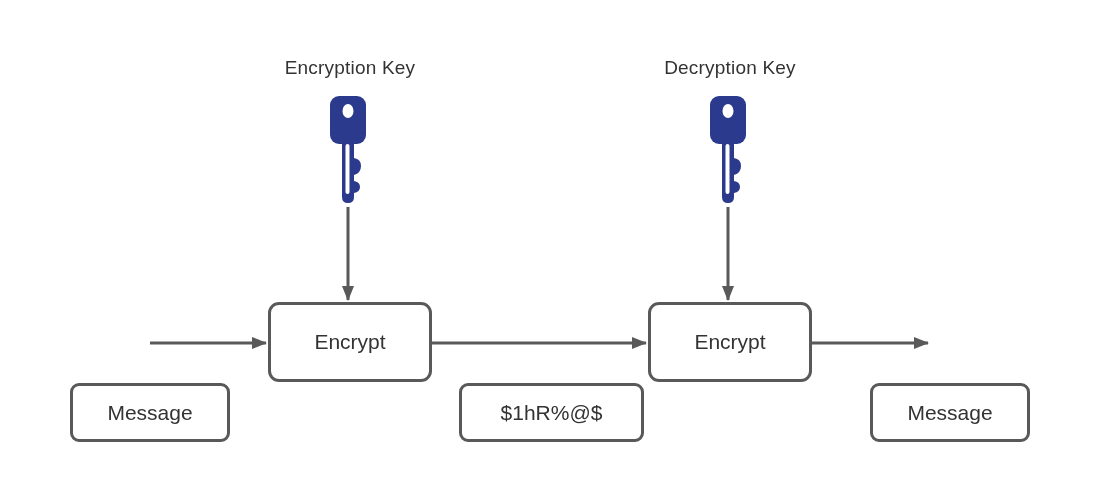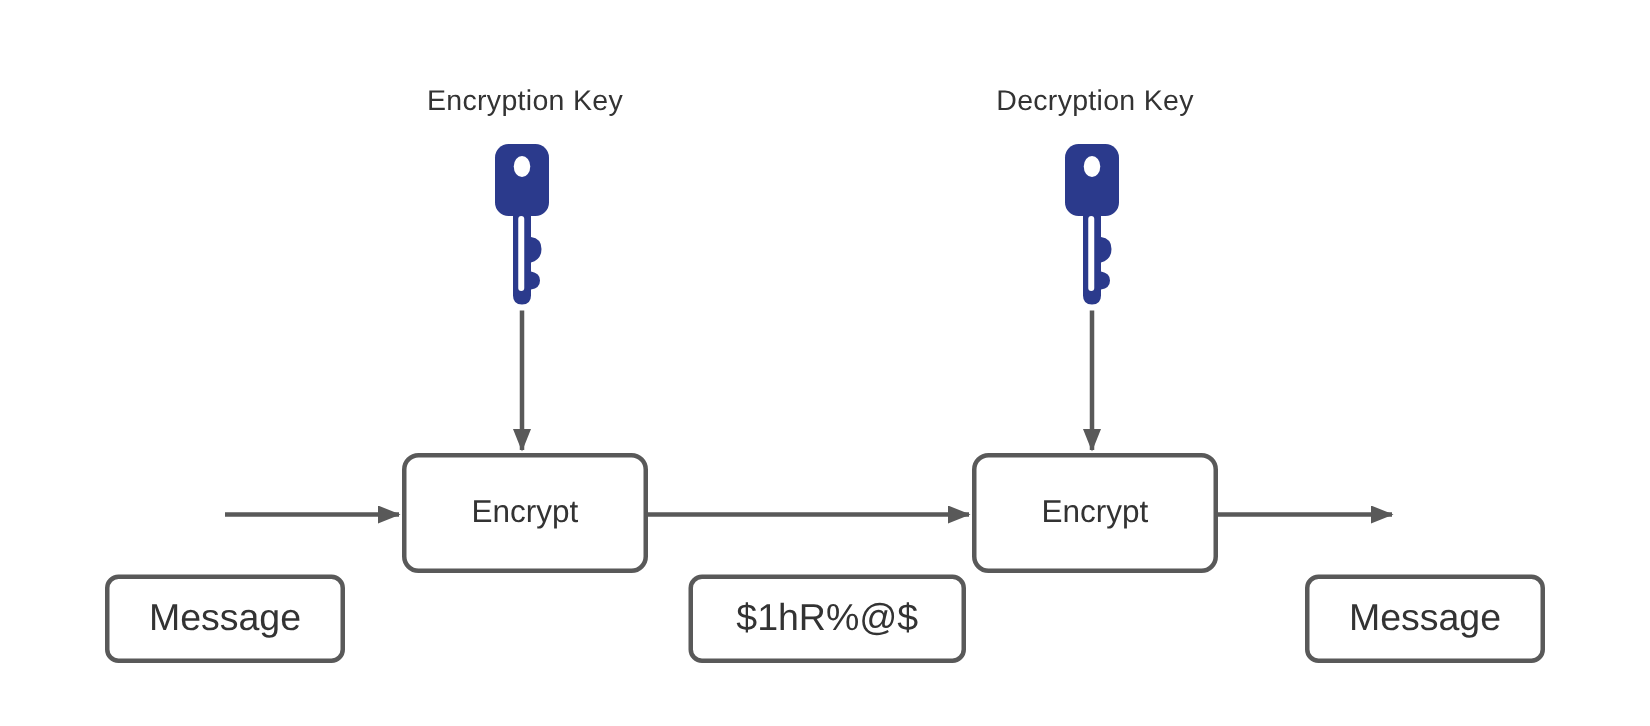--- a/index.html
+++ b/index.html
@@ -62,21 +62,21 @@
   .process{
     width:164px;
     height:80px;
     border-radius:11px;
     font-size:21px;
   }
   .terminal{
     width:160px;
     height:59px;
     border-radius:9px;
-    font-size:25px;
+    font-size:21px;
   }
   .encrypt-box{ left:268px; top:302px; }
   .decrypt-box{ left:648px; top:302px; }
   .msg-left{ left:70px;  top:383px; }
   .cipher-box{ left:459px; top:383px; width:185px; }
   .msg-right{ left:870px; top:383px; }
   .enc-key-label{ left:240px; top:57px; }
   .dec-key-label{ left:620px; top:57px; }
   .enc-key-icon{ left:328px; top:96px; }
   .dec-key-icon{ left:708px; top:96px; }

